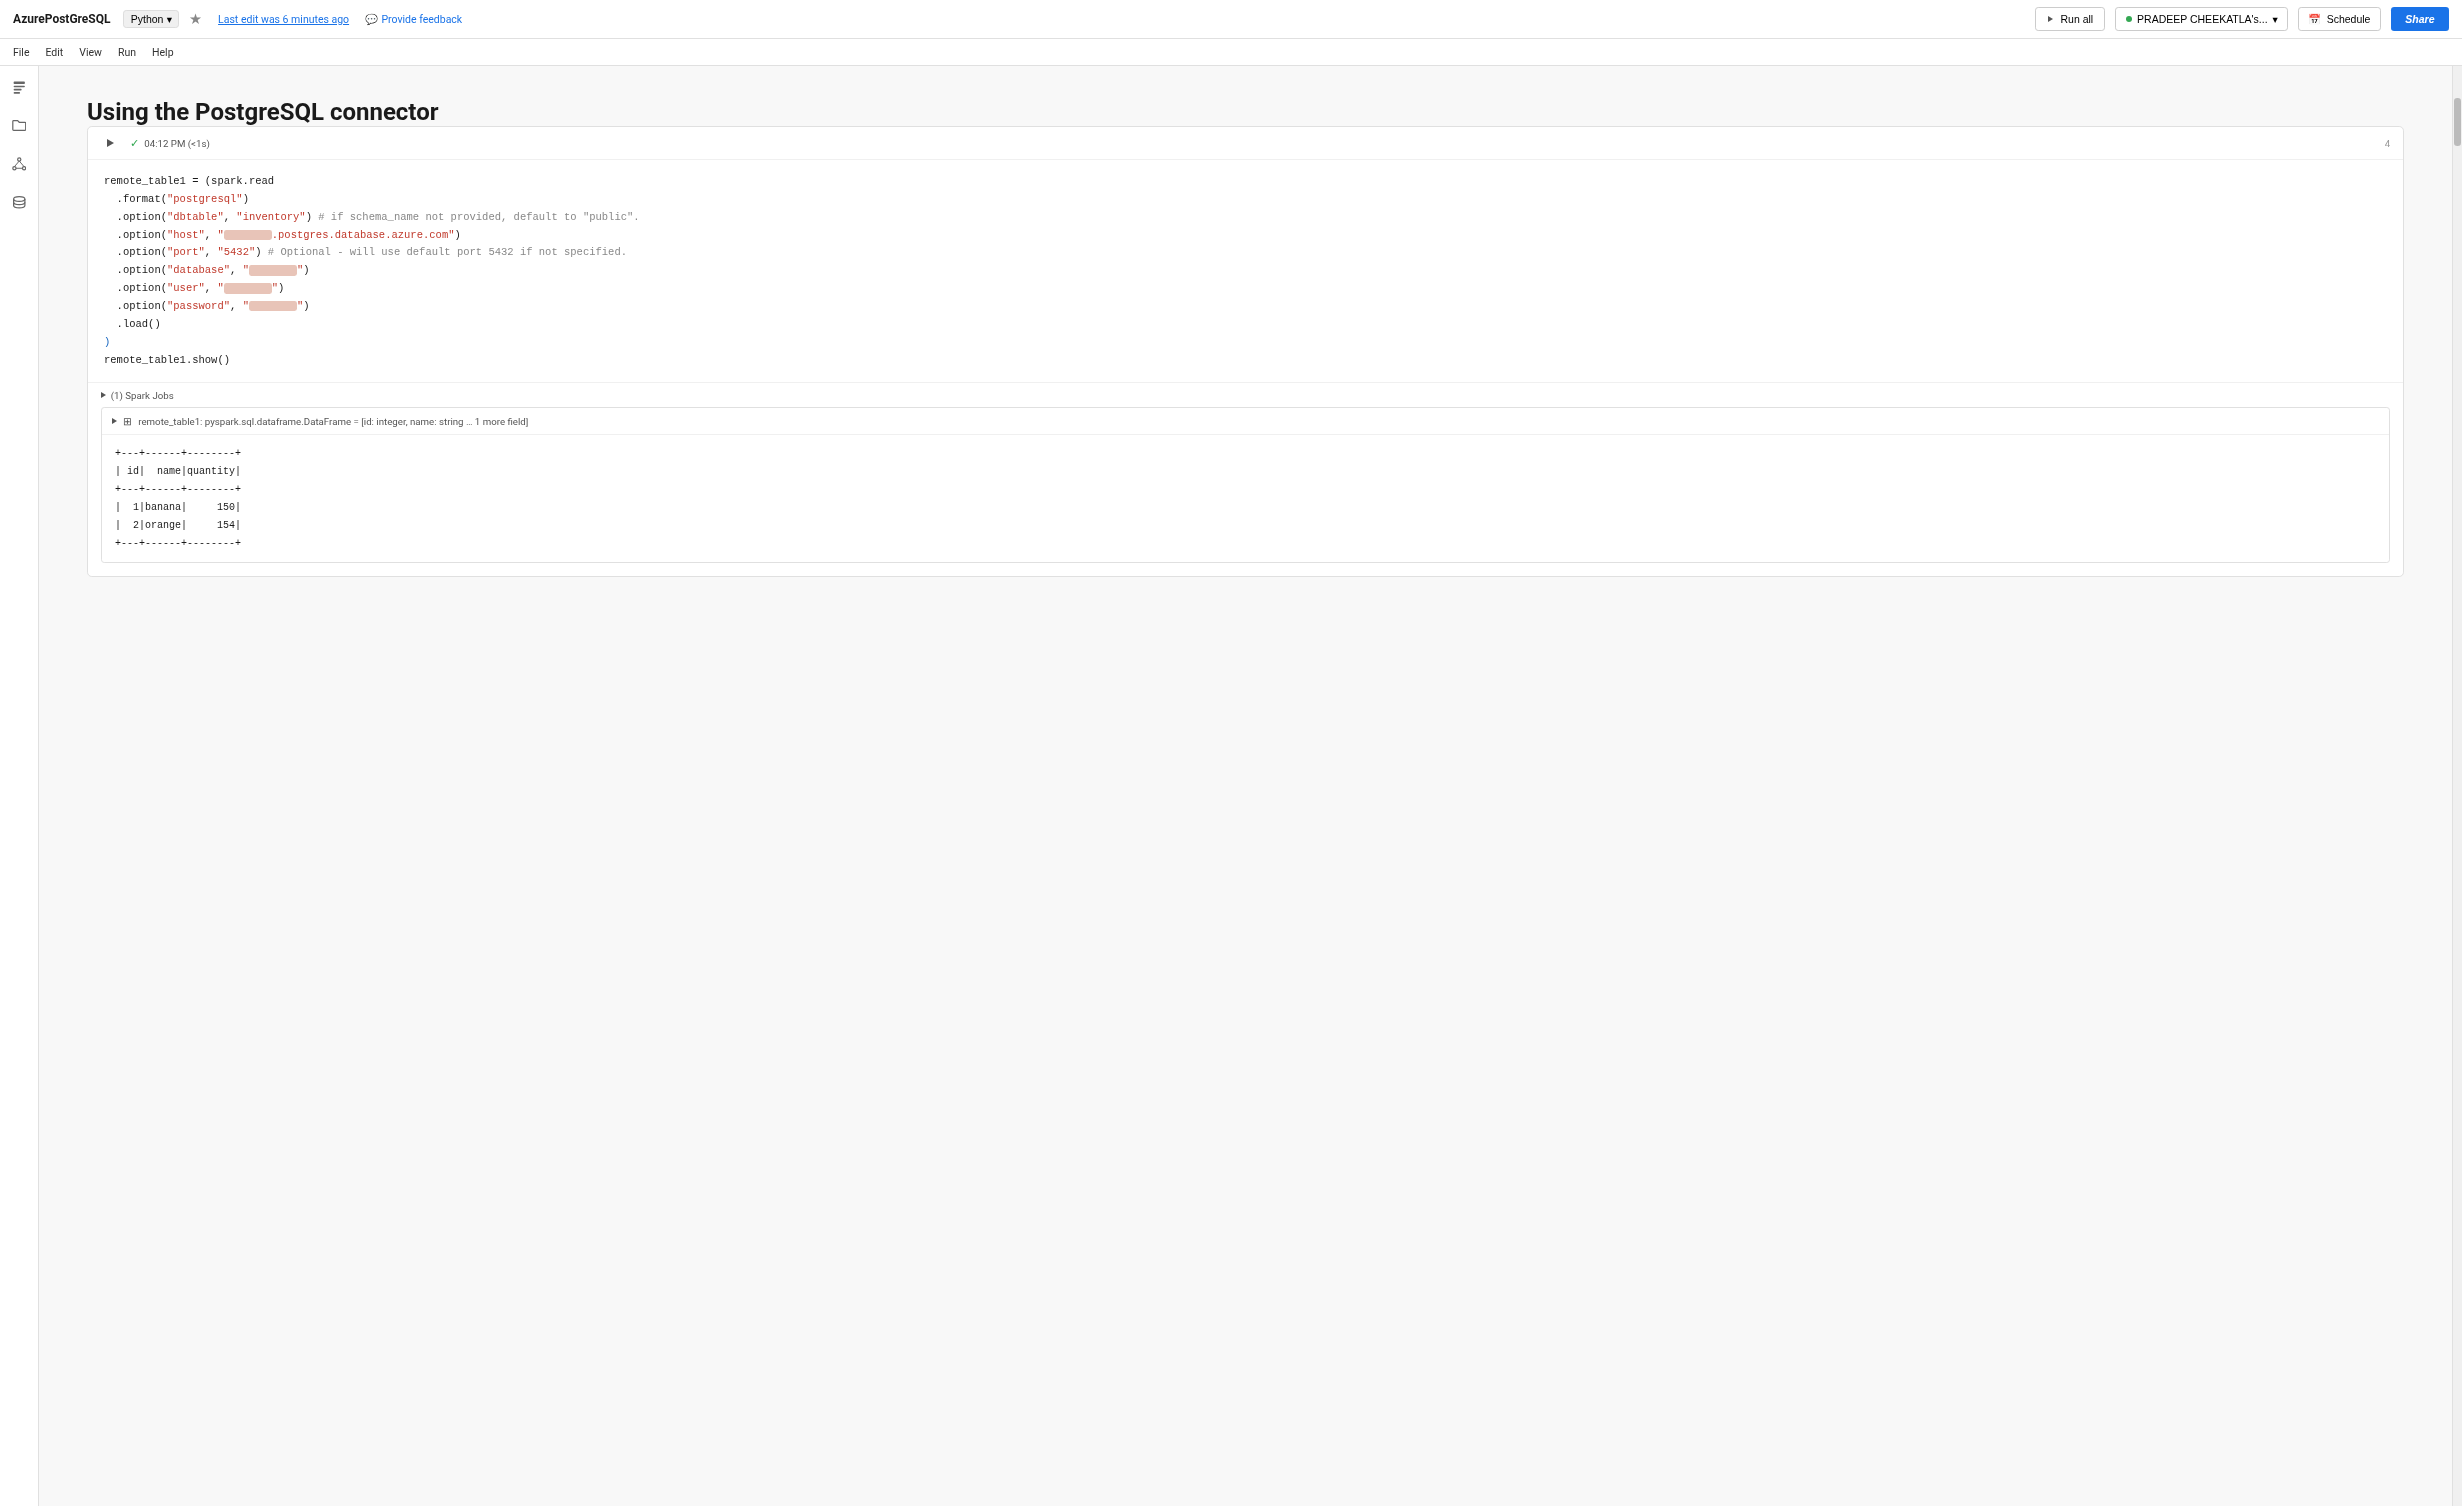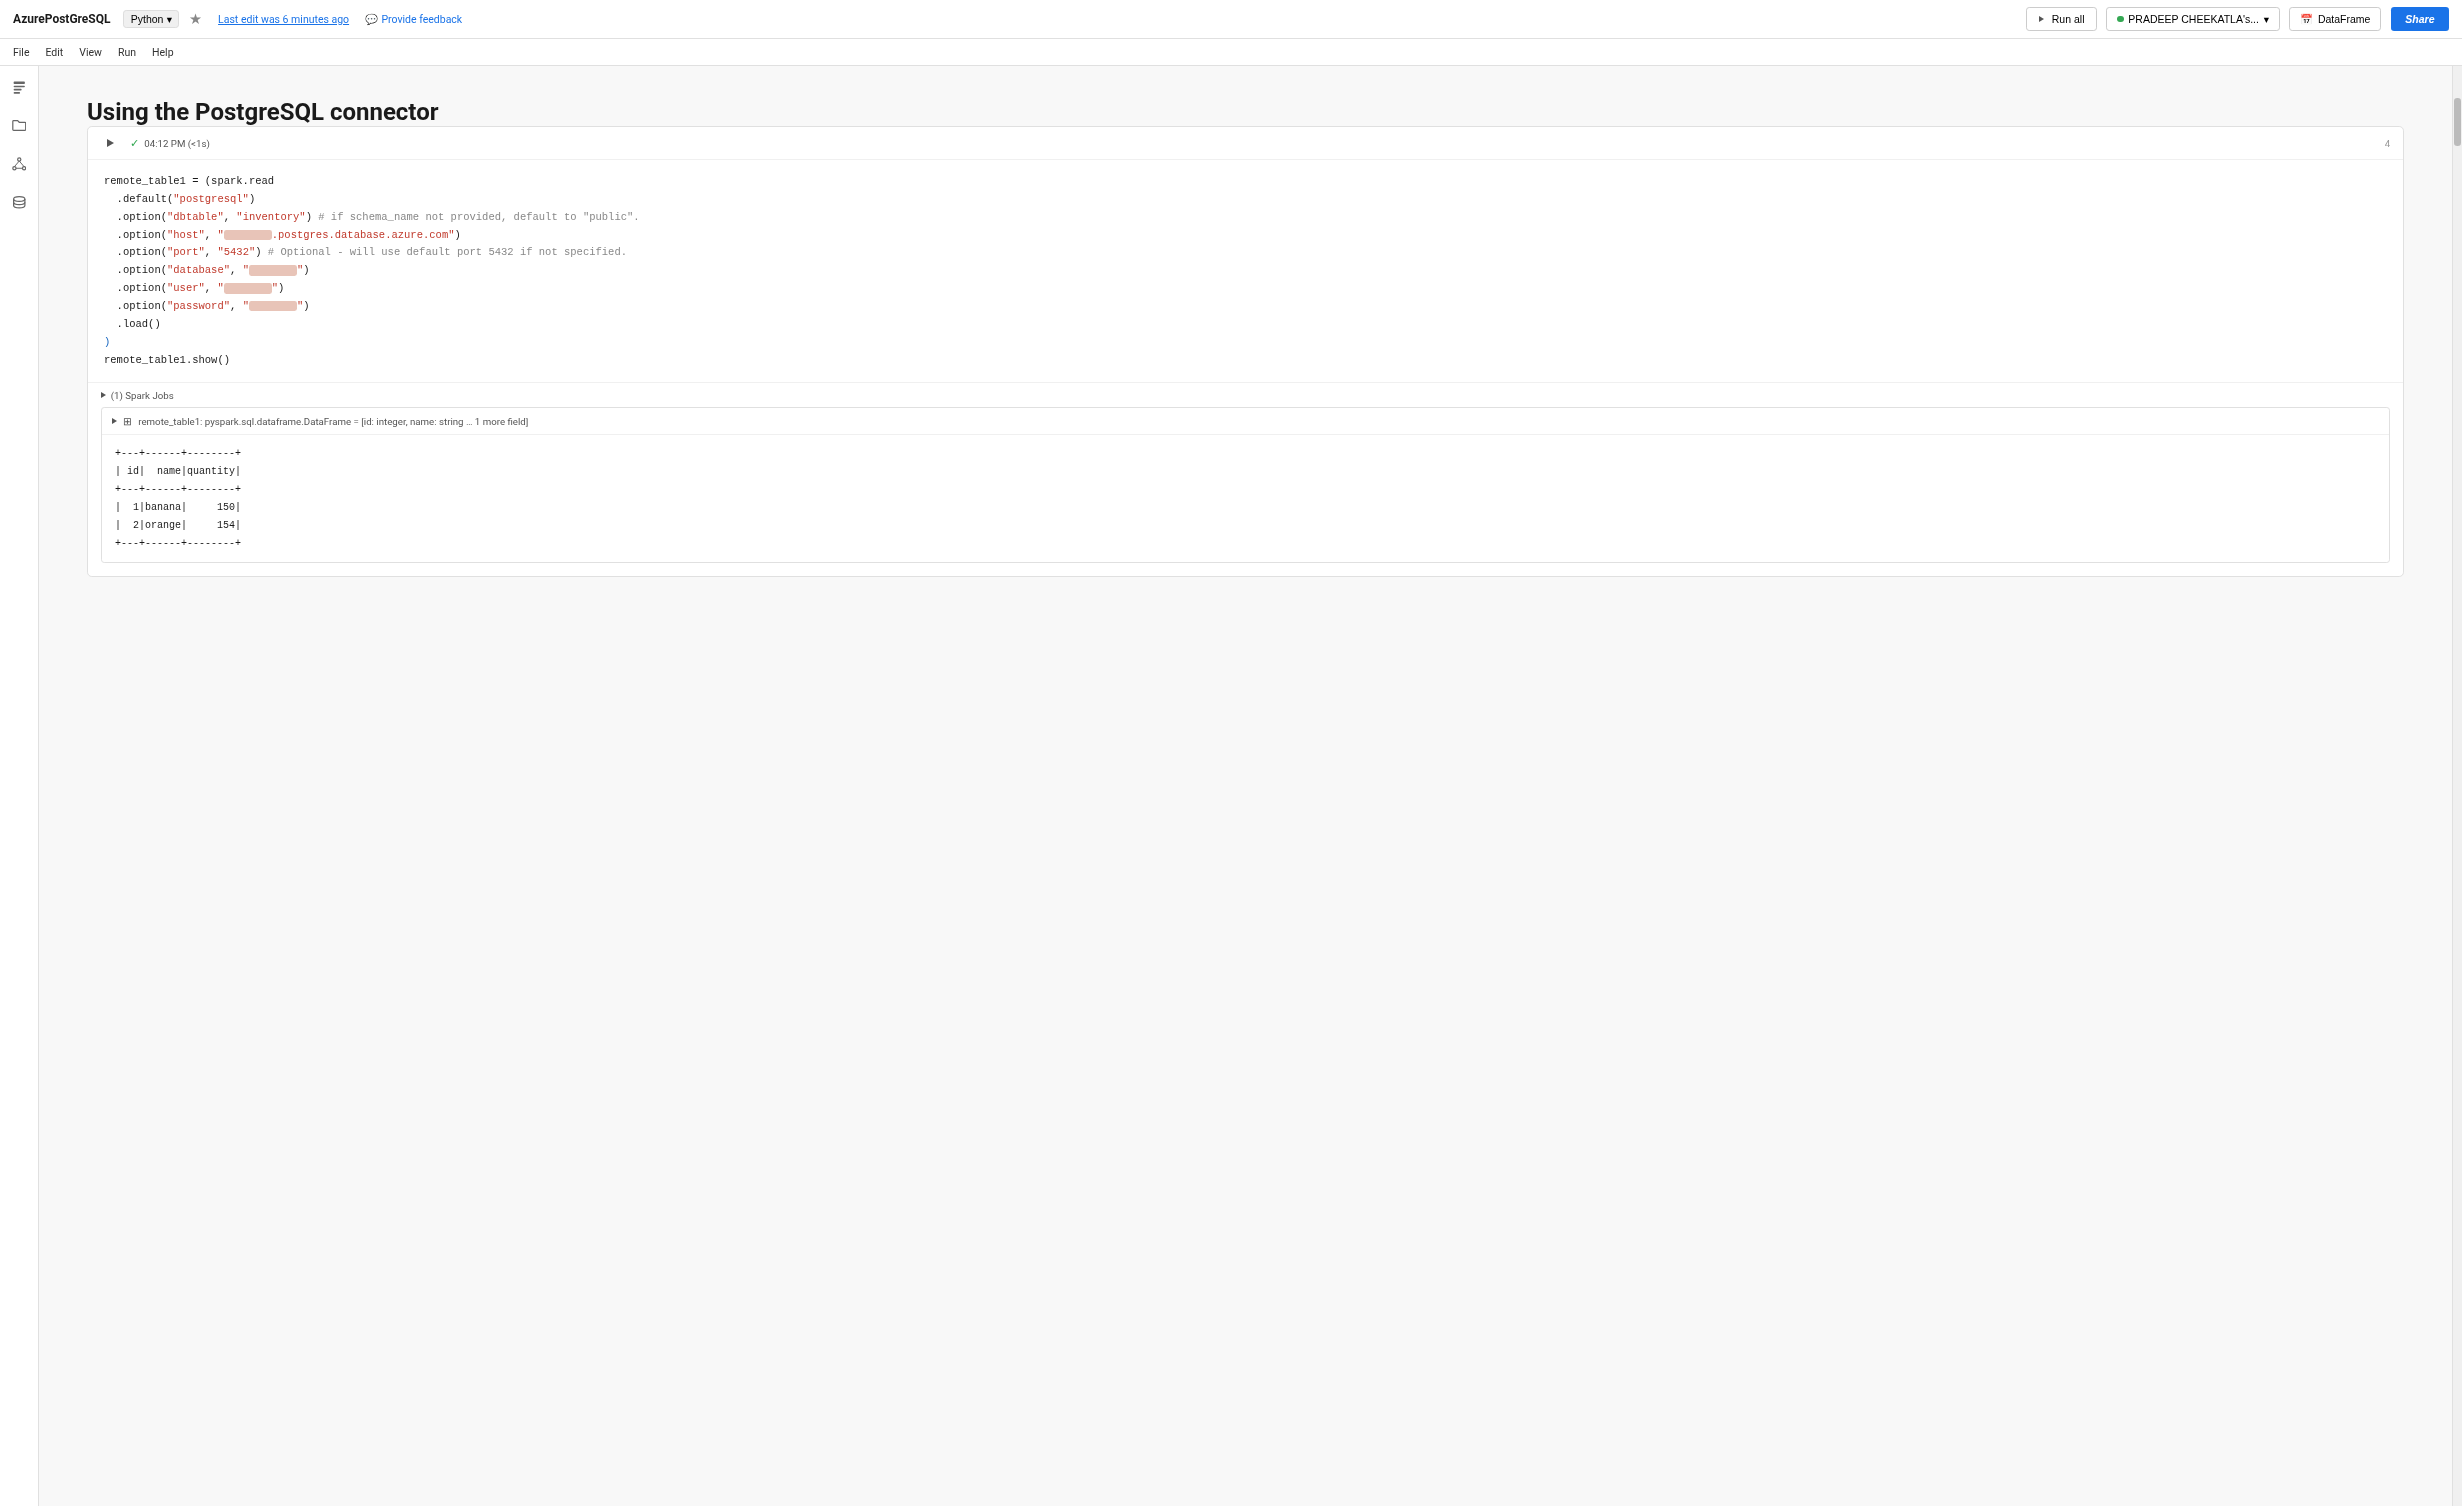--- a/index.html
+++ b/index.html
@@ -340,21 +340,21 @@
     <span class="play-triangle-small"></span>
     <span>Run all</span>
   </button>
   <button class="nav-user">
     <span class="user-dot"></span>
     <span>PRADEEP CHEEKATLA's...</span>
     <span>▾</span>
   </button>
   <button class="nav-schedule">
     <span>📅</span>
-    <span>DataFrame</span>
+    <span>Schedule</span>
   </button>
   <button class="nav-share">
     <span>Share</span>
   </button>
 </div>
 
 <div class="menu-bar">
   <span class="menu-item">File</span>
   <span class="menu-item">Edit</span>
   <span class="menu-item">View</span>
@@ -410,21 +410,21 @@
         </div>
         <div class="cell-status">
           <span class="cell-status-check">✓</span>
           <span class="cell-time">04:12 PM (&lt;1s)</span>
         </div>
         <span class="cell-number">4</span>
       </div>
 
       <div class="code-block">
         <div class="code-line"><span class="kw">remote_table1 = (spark.read</span></div>
-        <div class="code-line"><span class="kw">  .default(</span><span class="str">"postgresql"</span><span class="kw">)</span></div>
+        <div class="code-line"><span class="kw">  .format(</span><span class="str">"postgresql"</span><span class="kw">)</span></div>
         <div class="code-line"><span class="kw">  .option(</span><span class="str">"dbtable"</span><span class="kw">, </span><span class="str">"inventory"</span><span class="kw">) </span><span class="comment"># if schema_name not provided, default to "public".</span></div>
         <div class="code-line"><span class="kw">  .option(</span><span class="str">"host"</span><span class="kw">, </span><span class="str">"<span class="redacted">&nbsp;&nbsp;&nbsp;&nbsp;&nbsp;&nbsp;&nbsp;</span>.postgres.database.azure.com"</span><span class="kw">)</span></div>
         <div class="code-line"><span class="kw">  .option(</span><span class="str">"port"</span><span class="kw">, </span><span class="str">"5432"</span><span class="kw">) </span><span class="comment"># Optional - will use default port 5432 if not specified.</span></div>
         <div class="code-line"><span class="kw">  .option(</span><span class="str">"database"</span><span class="kw">, </span><span class="str">"<span class="redacted">&nbsp;&nbsp;&nbsp;&nbsp;&nbsp;</span>"</span><span class="kw">)</span></div>
         <div class="code-line"><span class="kw">  .option(</span><span class="str">"user"</span><span class="kw">, </span><span class="str">"<span class="redacted">&nbsp;&nbsp;&nbsp;</span>"</span><span class="kw">)</span></div>
         <div class="code-line"><span class="kw">  .option(</span><span class="str">"password"</span><span class="kw">, </span><span class="str">"<span class="redacted">&nbsp;&nbsp;&nbsp;&nbsp;&nbsp;&nbsp;&nbsp;</span>"</span><span class="kw">)</span></div>
         <div class="code-line"><span class="kw">  .load()</span></div>
         <div class="code-line"><span class="paren">)</span></div>
         <div class="code-line"><span class="kw">remote_table1.show()</span></div>
       </div>

